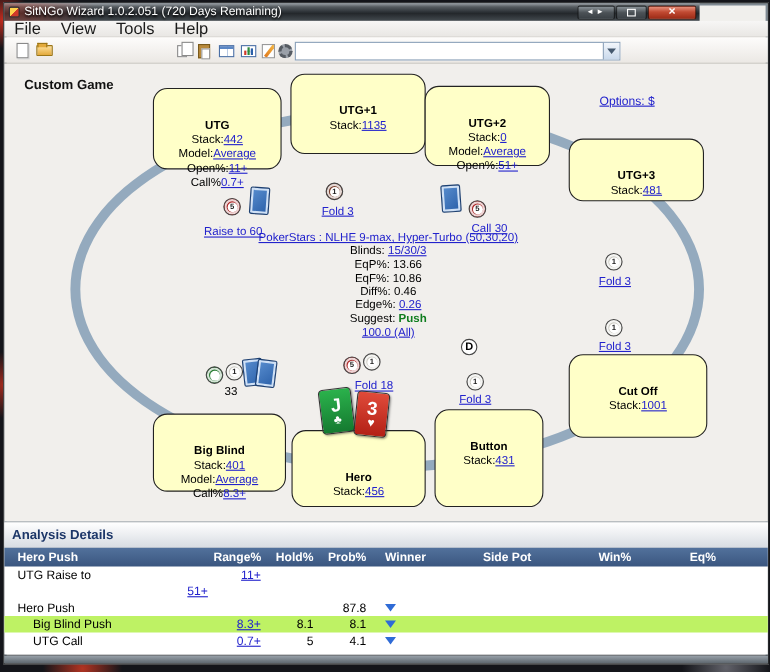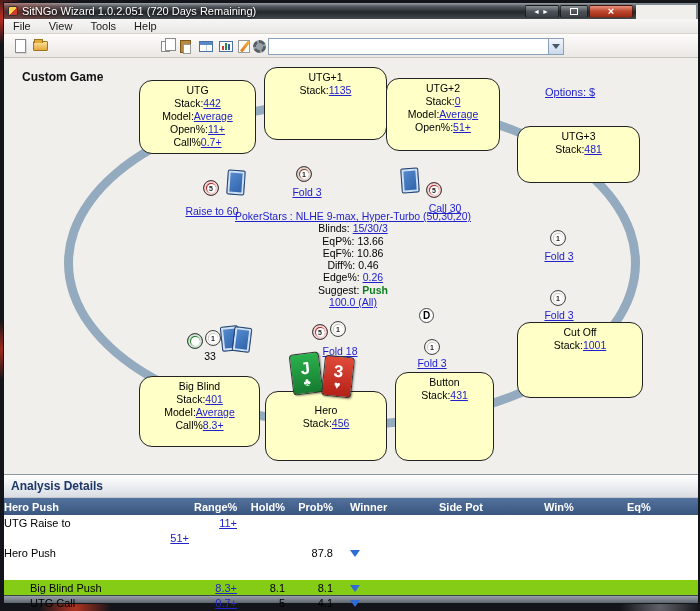--- a/index.html
+++ b/index.html
@@ -28,21 +28,21 @@
   .winbtns{ margin-left:auto; display:flex; gap:1px; padding-right:3px; }
   .wbtn{ height:13px; display:flex; align-items:center; justify-content:center; border:1px solid rgba(0,0,0,.6);
     border-radius:2px; background:linear-gradient(#8d959b,#4c5257 50%, #3a4045); color:#fff; font-size:7px; }
   .wbtn.nav{ width:34px; letter-spacing:2px; }
   .wbtn.max{ width:28px; }
   .maxglyph{ width:8px; height:7px; border:1px solid #fff; display:inline-block; }
   .wbtn.close{ width:44px; background:linear-gradient(#e8937f,#c14a32 45%, #9c2a16); font-size:11px; font-weight:bold; line-height:10px; }
 
   
   .menubar{ position:absolute; left:4px; top:19px; width:694px; height:15px; background:linear-gradient(#f7f6f5,#e9e7e4);
-    display:flex; align-items:center; font-size:11px; color:#1a1a1a; border-bottom:1px solid #d8d5d0; }
+    display:flex; align-items:center; font-size:15px; color:#1a1a1a; border-bottom:1px solid #d8d5d0; }
   .mitem{ padding:0 9px; cursor:default; }
   .toolbar{ position:absolute; left:4px; top:34px; width:694px; height:24px;
     background:linear-gradient(#fdfcfb,#ebe8e4); border-bottom:1px solid #c6c2bc; }
   .tbtn{ position:absolute; top:3px; width:19px; height:18px; display:flex; align-items:center; justify-content:center; }
   .i-new{ width:11px; height:14px; background:#fff; border:1px solid #8a8a8a; box-shadow:1px 1px 0 #d8d8d8; }
   .i-open{ width:15px; height:10px; background:linear-gradient(#ffe09a,#e3aa3c); border:1px solid #9c7617; border-radius:1px; position:relative; }
   .i-open::before{ content:""; position:absolute; left:0; top:-3px; width:7px; height:3px; background:#e3aa3c; border:1px solid #9c7617; border-bottom:none; }
   .i-copy{ width:9px; height:11px; background:#fff; border:1px solid #8a8a8a; position:relative; }
   .i-copy::after{ content:""; position:absolute; left:3px; top:-4px; width:9px; height:11px; background:#fff; border:1px solid #8a8a8a; }
   .i-paste{ width:11px; height:13px; background:#b98a3c; border:1px solid #7a5a1c; position:relative; }
@@ -64,21 +64,21 @@
 
   
   .canvas{ position:absolute; left:4px; top:58px; width:694px; height:416px; background:#f1efec; }
   .custom-game{ position:absolute; left:22px; top:70px; font-size:12px; font-weight:bold; color:#111; }
   .options-link{ position:absolute; left:545px; top:86px; }
   .lnk{ color:#2222cc; text-decoration:underline; cursor:pointer; font-size:inherit; }
   .ellipse{ position:absolute; left:64px; top:97px; width:576px; height:332px; border:9px solid #94aabe; border-radius:50%; }
 
   .seat{ position:absolute; background:#ffffc8; border:1px solid #222; border-radius:13px; text-align:center;
     font-size:10.5px; line-height:13px; padding-top:3px; z-index:3; }
-  .seat-title{ font-weight:normal; color:#000; }
+  .seat-title{ font-weight:bold; color:#000;margin-top:24px; }
 
   .center-info{ position:absolute; left:215px; top:210px; width:276px; text-align:center; font-size:10.5px; line-height:12.3px; z-index:2; }
   .suggest-val{ color:#0f7d1f; font-weight:bold; }
 
   .chip{ position:absolute; width:16px; height:16px; border-radius:50%; display:flex; align-items:center; justify-content:center;
     border:1px solid #444; box-shadow: inset 0 0 0 2px rgba(255,255,255,.8), inset 0 0 0 3px rgba(0,0,0,.12); z-index:4; }
   .chip .cv{ background:#fff; color:#222; border-radius:50%; width:9px; height:9px; line-height:9px; text-align:center; font-size:7px; font-weight:bold; }
   .chip.red{ background:#c43131; }
   .chip.white{ background:#e9e7df; }
   .chip.green{ background:#2e8b3a; }
@@ -97,23 +97,23 @@
   .dealer{ position:absolute; width:15px; height:15px; border-radius:50%; background:#fff; border:1px solid #444;
     font-size:10px; font-weight:bold; display:flex; align-items:center; justify-content:center; z-index:4; }
 
   
   .analysis{ position:absolute; left:4px; top:474px; width:694px; height:121px; background:#fff; border-top:1px solid #8f979e; }
   .an-title{ height:23px; background:linear-gradient(#ffffff,#d9dde3); font-size:12px; font-weight:bold; color:#1c3668;
     padding:4px 0 0 7px; border-bottom:1px solid #c3c8cf; }
   .agrid{ display:grid; grid-template-columns:190px 48px 48px 48px 101px 105px 83px 62px; align-items:center; font-size:11px; }
   .an-header{ height:17px; background:linear-gradient(#52719c,#3a567f); color:#fff; font-weight:bold; }
   .arow{ height:15px; color:#000; }
-  .arow.hl{ background:#84cc16;margin-top:20px; }
+  .arow.hl{ background:#bef264; }
   .c{ overflow:hidden; white-space:nowrap; }
-  .c.name{ }
+  .c.name{ padding-left:12px; }
   .c.name.indent{ padding-left:26px; }
   .c.num{ text-align:right; padding-right:5px; }
   .c.wcol{ padding-left:12px; }
   .tri{ display:inline-block; width:0; height:0; border-left:5px solid transparent; border-right:5px solid transparent; border-top:7px solid #2f6bd6; }
 </style>
 </head>
 <body>
 
 <div class="stage">
   <div class="win"></div>

